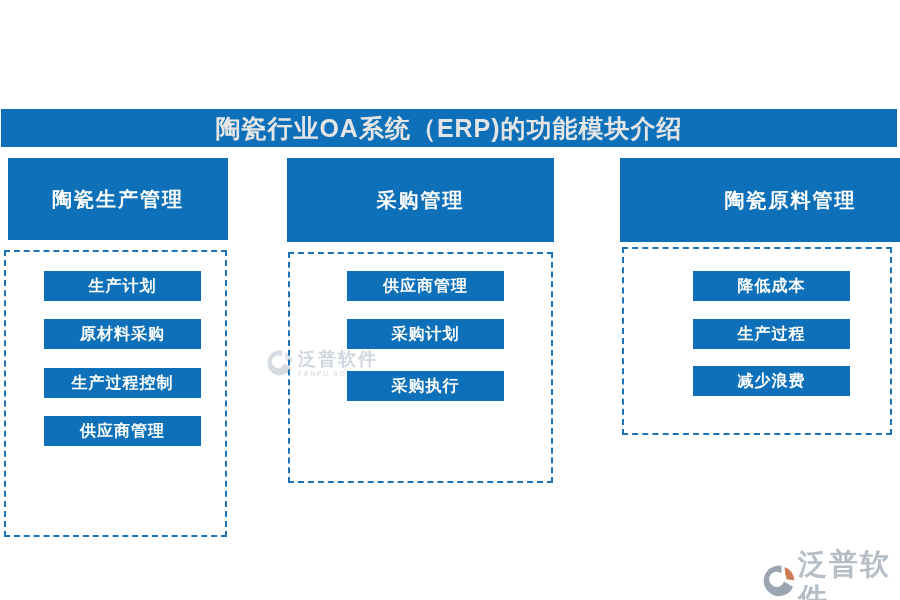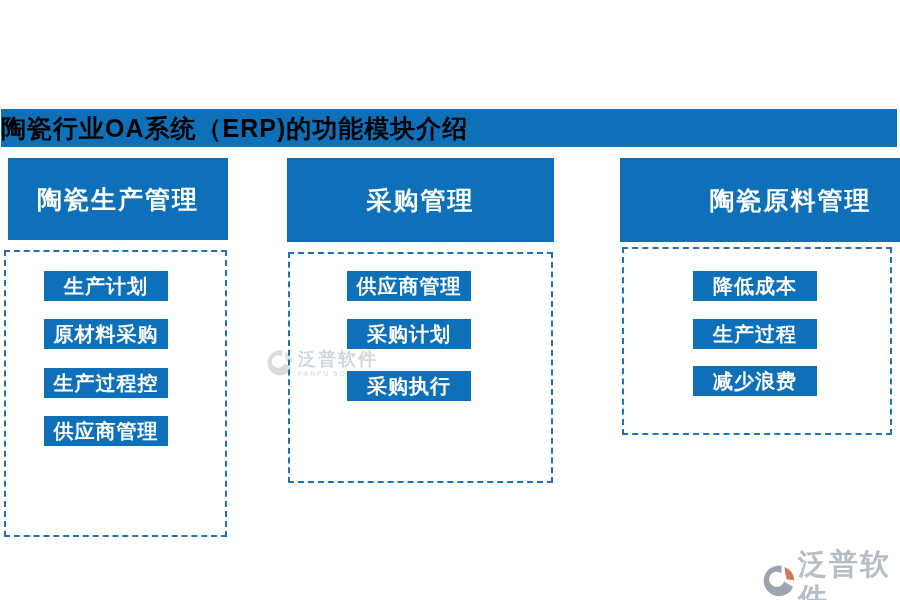--- a/index.html
+++ b/index.html
@@ -2,40 +2,40 @@
 <html><head>
 <meta charset="utf-8">
 <style>
   html,body{margin:0;padding:0;background:#ffffff;}
   .canvas{
     position:relative;width:900px;height:600px;background:#ffffff;overflow:hidden;
     font-family:"Liberation Sans","DejaVu Sans",sans-serif;
   }
   .title-bar{
     position:absolute;left:1px;top:109px;width:896px;height:38px;
-    background:#0d70b8;color:#000000;font-size:25px;font-weight:bold;
-    line-height:38px;letter-spacing:1px;z-index:2;
+    background:#0d70b8;color:#e5e5e5;font-size:25px;font-weight:bold;
+    text-align:center;line-height:38px;letter-spacing:1px;z-index:2;
   }
   .col-header{
     position:absolute;background:#0d70b8;color:#ffffff;font-weight:bold;
-    font-size:25px;text-align:center;display:flex;align-items:center;justify-content:center;
+    font-size:20px;text-align:center;display:flex;align-items:center;justify-content:center;
     letter-spacing:2px;z-index:2;
   }
   .hdr1{left:8px;top:158px;width:220px;height:82px;}
   .hdr2{left:287px;top:158px;width:267px;height:84px;}
   .hdr3{left:620px;top:158px;width:269px;height:84px;padding-left:36px;}
   .dashed-box{
     position:absolute;border:2px dashed #1d73b8;background:transparent;z-index:1;
   }
   .box1{left:4px;top:250px;width:219px;height:283px;}
   .box2{left:288px;top:252px;width:261px;height:227px;}
   .box3{left:622px;top:247px;width:266px;height:184px;}
   .node{
-    position:absolute;width:124px;height:30px;background:#0d70b8;color:#ffffff;
-    font-size:20px;font-weight:bold;text-align:center;line-height:30px;
+    position:absolute;width:157px;height:30px;background:#0d70b8;color:#ffffff;
+    font-size:16px;font-weight:bold;text-align:center;line-height:30px;
     letter-spacing:1px;z-index:3;
   }
   .c1{left:44px;}  .c2{left:347px;}  .c3{left:693px;}
   .r1{top:271px;}  .r2{top:319px;}  .r3{top:368px;}  .r4{top:416px;}
   .c2.r3{top:371px;}
   .c3.r3{top:366px;}
 
   
   .watermark{
     position:absolute;left:266px;top:349px;display:flex;align-items:flex-start;

